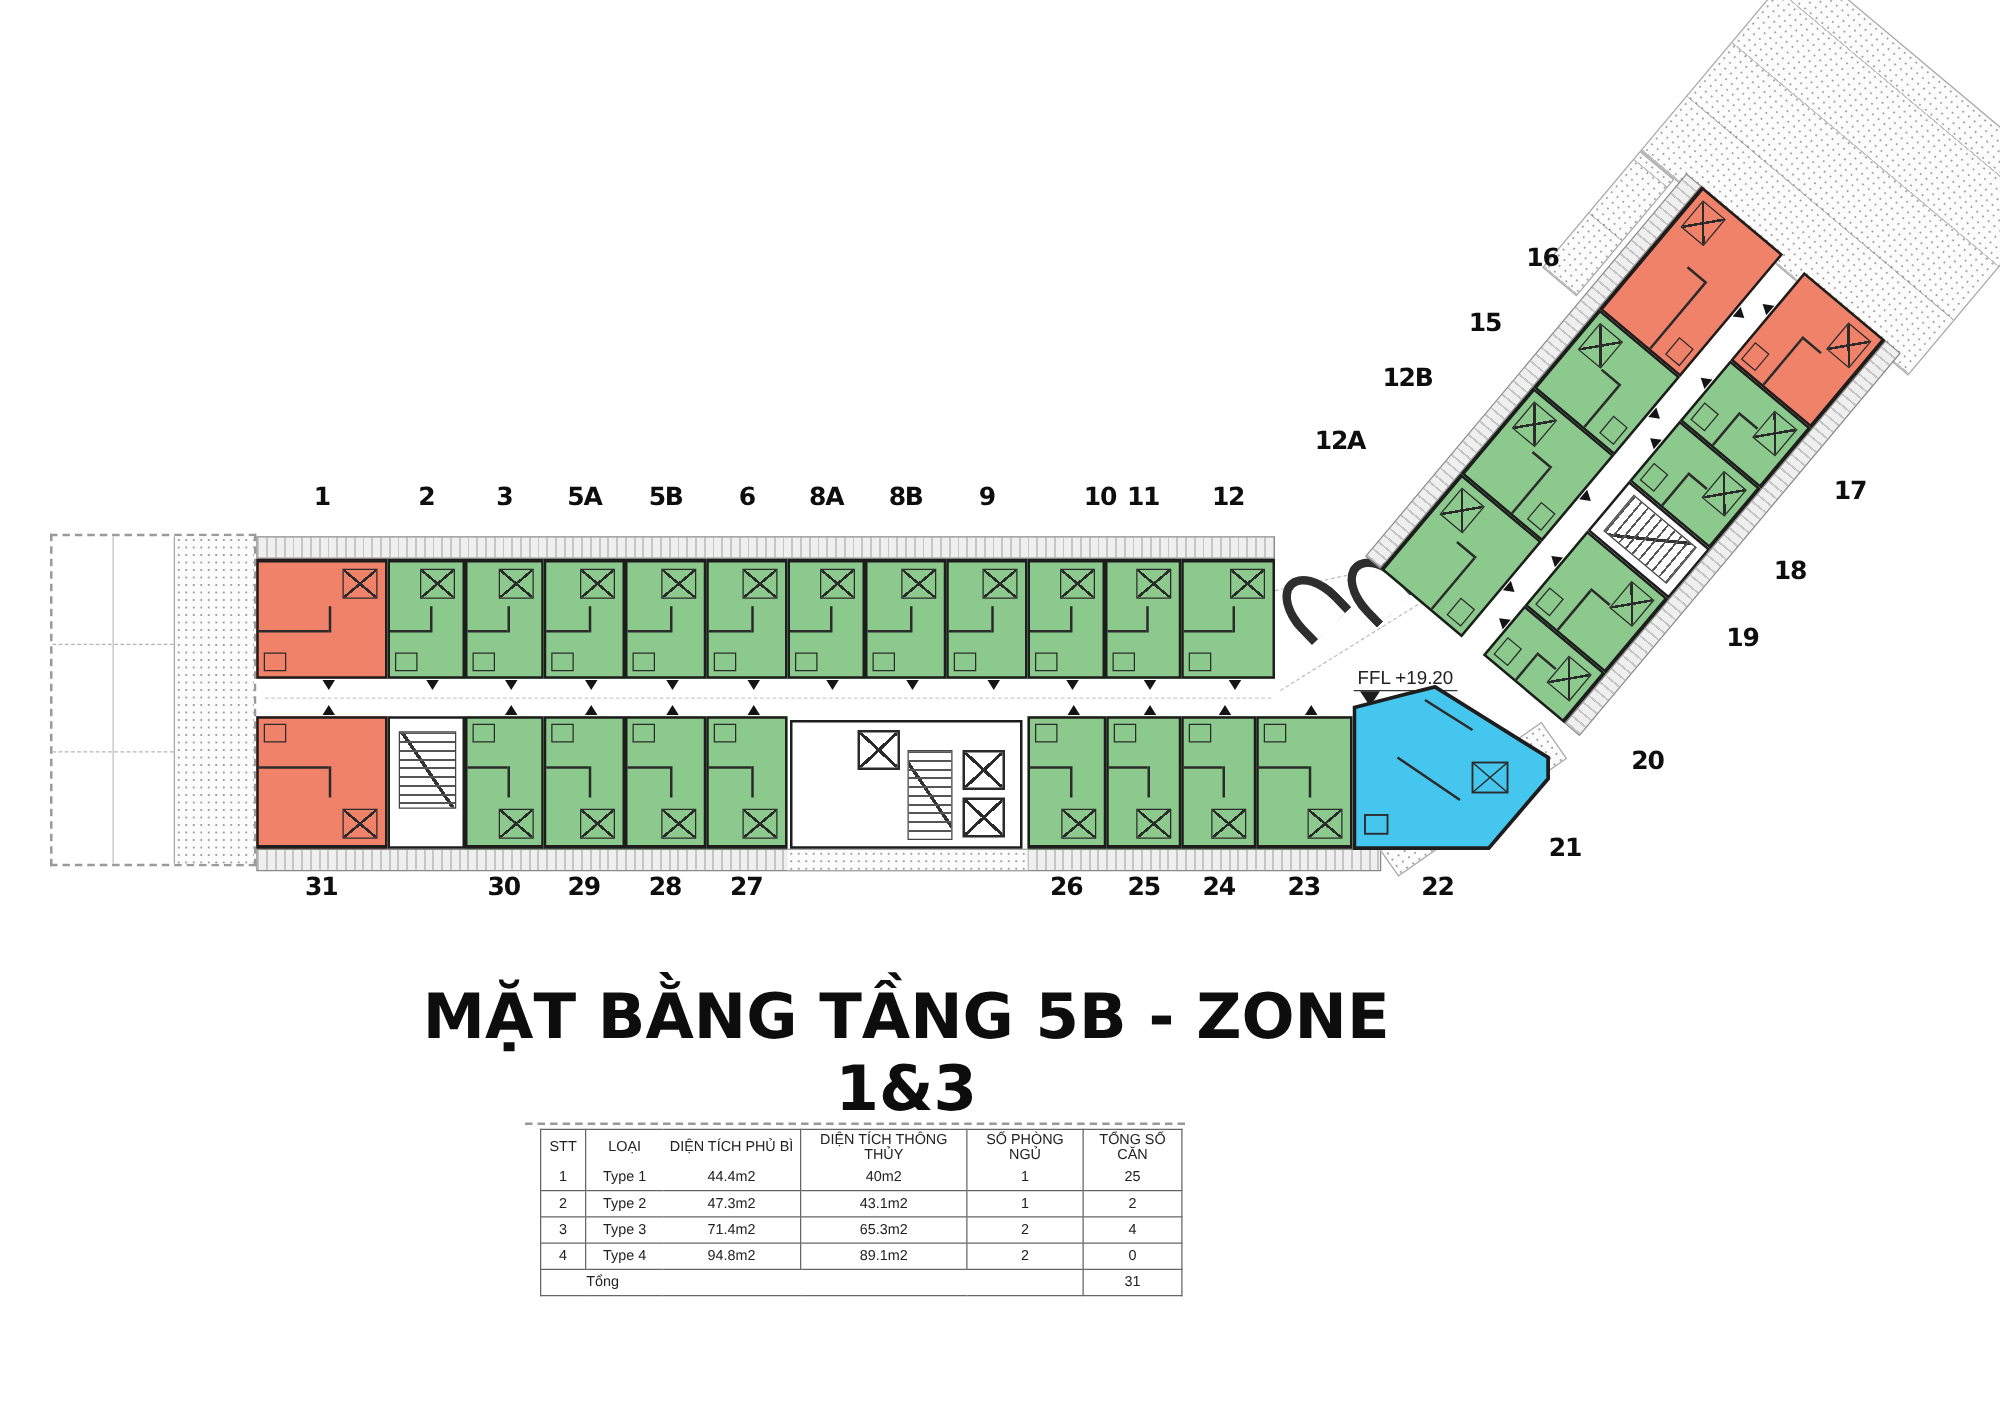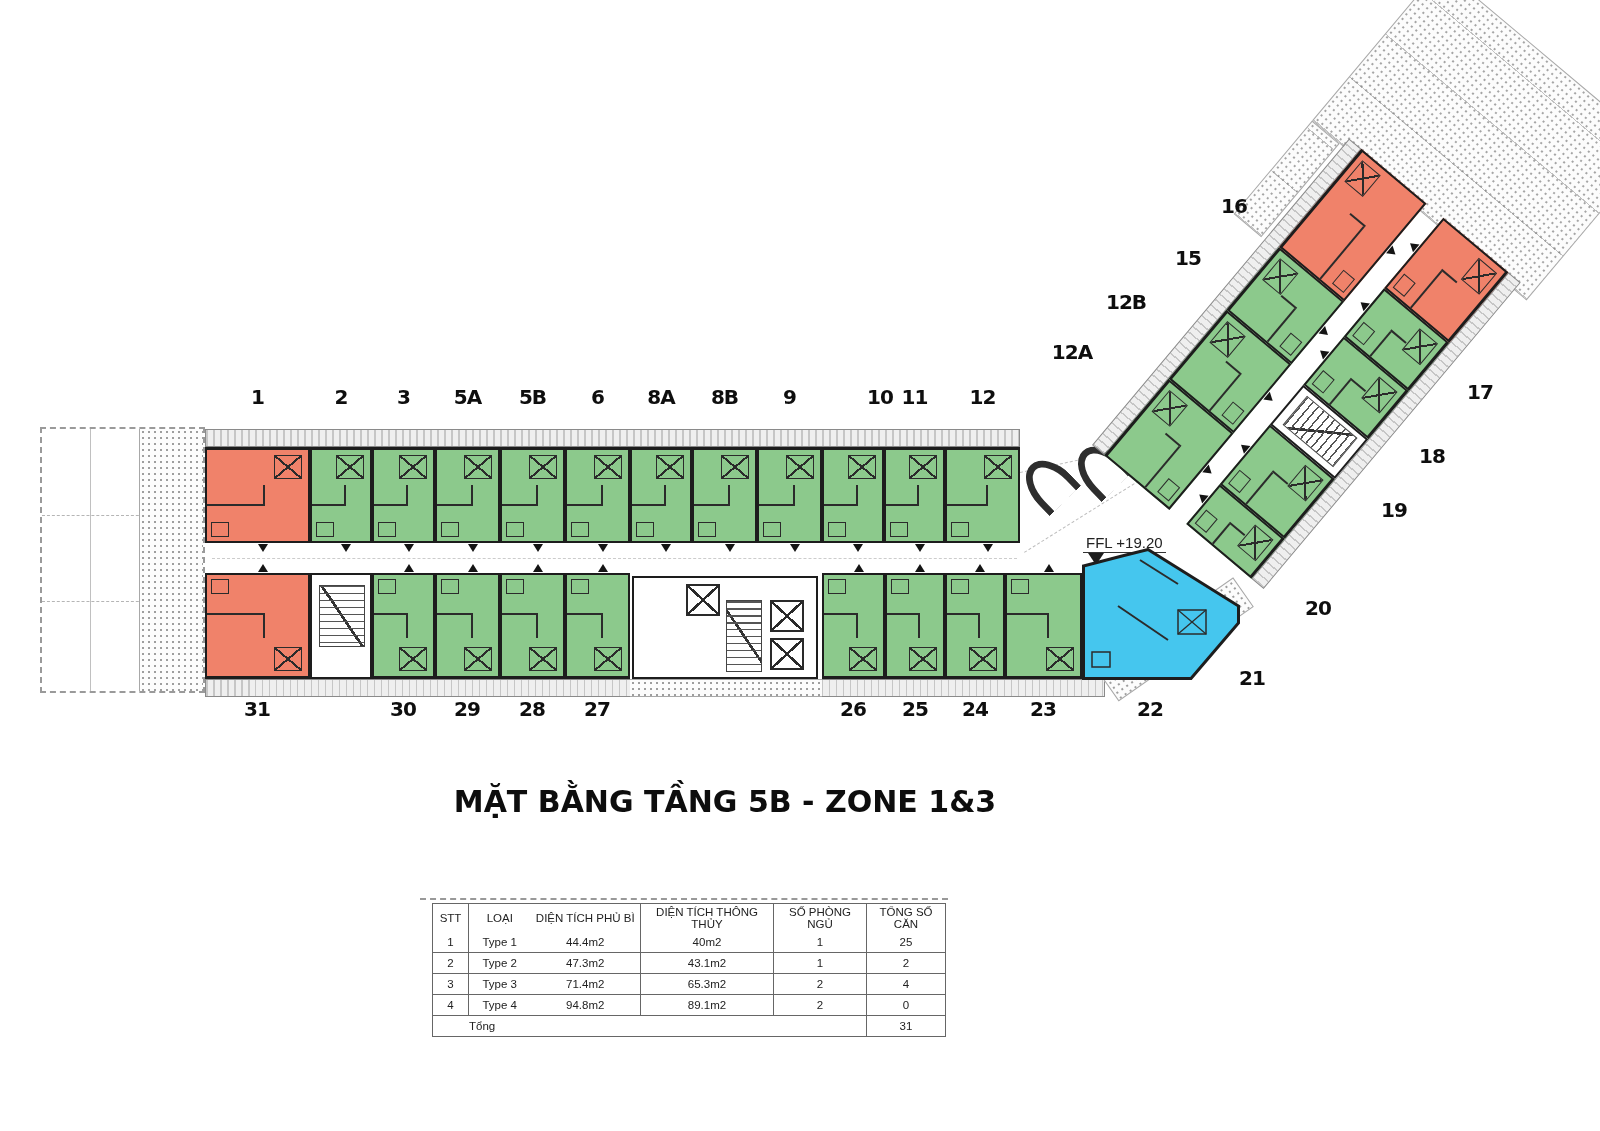--- a/index.html
+++ b/index.html
@@ -48,21 +48,21 @@
   .neighbor{position:absolute;left:40px;top:427px;width:165px;height:266px;border:2px dashed #9a9a9a;box-sizing:border-box;}
   
   .arch{position:absolute;width:44px;height:50px;border:7px solid #2e2e2e;border-bottom:none;
         border-radius:60% 60% 0 0/85% 85% 0 0;background:#fff;box-sizing:border-box;}
   .dashguide{position:absolute;border-top:1.5px dashed #bdbdbd;transform-origin:0 0;}
   .ffl{position:absolute;left:1083px;top:534px;font:15px "Liberation Sans",sans-serif;color:#222;
        border-bottom:1.5px solid #333;padding:0 3px 1px 3px;background:rgba(255,255,255,.7);}
   .ffl-tri{position:absolute;left:1088px;top:553px;width:0;height:0;
        border-left:8px solid transparent;border-right:8px solid transparent;border-top:12px solid #1d1d1d;}
   
-  .main-title{position:absolute;left:330px;top:784px;width:790px;text-align:center;font-size:30px;
+  .main-title{position:absolute;left:330px;top:784px;width:790px;text-align:center;font-size:50px;
        font-weight:800;color:#0d0d0d;letter-spacing:0;font-family:"DejaVu Sans",sans-serif;}
   .sub-title{position:absolute;left:380px;top:851px;width:610px;text-align:center;font-size:22px;
        font-weight:400;color:#1c1c1c;letter-spacing:.5px;font-family:"DejaVu Sans",sans-serif;}
   
   .tabledash{position:absolute;left:420px;top:898px;width:528px;border-top:2px dashed #999;}
   .spec-table-wrap{position:absolute;left:432px;top:903px;width:513px;}
   table.spec{width:100%;border-collapse:collapse;table-layout:fixed;
        font-family:"Liberation Sans",sans-serif;font-size:11.5px;color:#222;}
   table.spec th,table.spec td{border:1px solid #666;text-align:center;padding:2px 2px;font-weight:400;}
   table.spec thead th{height:22px;}

